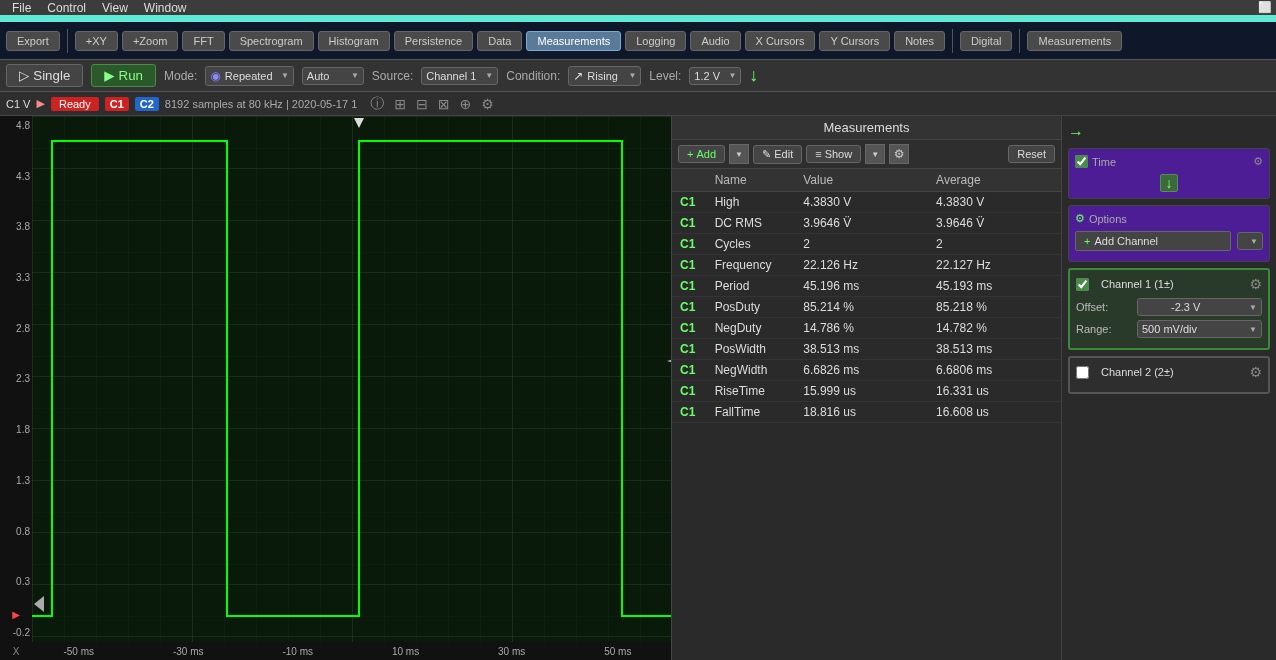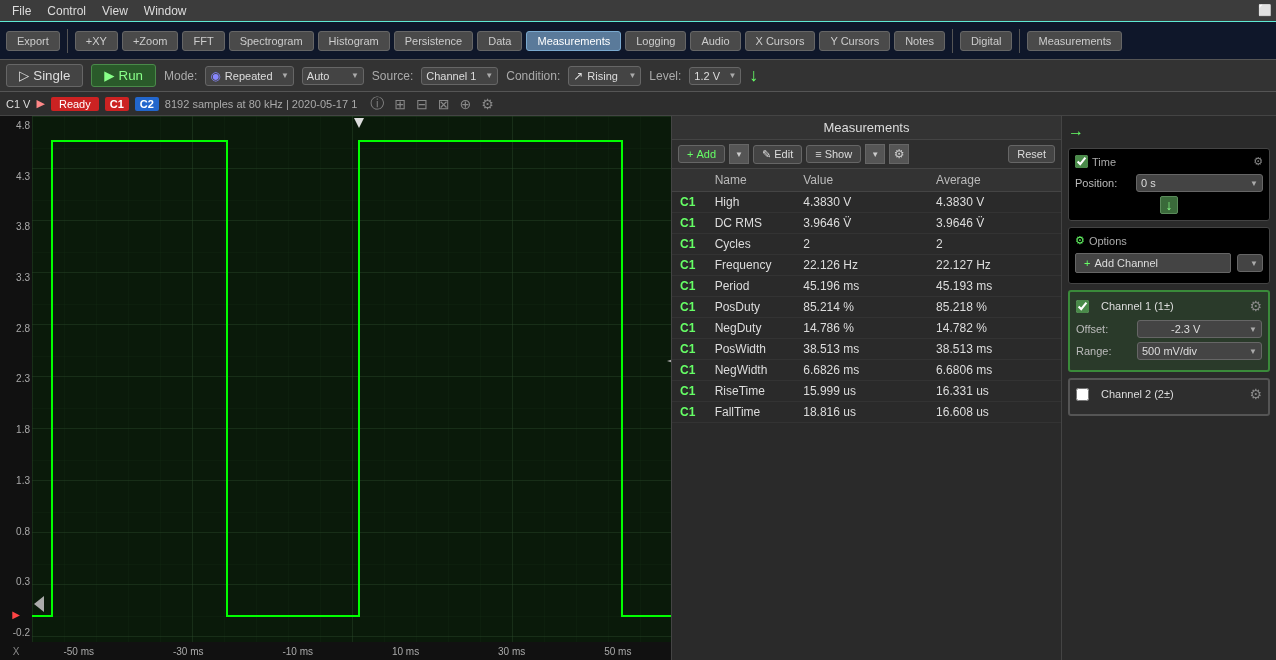--- a/index.html
+++ b/index.html
@@ -1,19 +1,19 @@
 <!DOCTYPE html>
 <html><head>
   <meta charset="utf-8">
   <style>
     * { box-sizing: border-box; margin: 0; padding: 0; }
     body { background: #2a2a2a; color: #ccc; font-family: 'Segoe UI', Arial, sans-serif; font-size: 12px; width: 1276px; height: 660px; overflow: hidden; }
     
     
-    #menu-bar { background: #3c3c3c; display: flex; align-items: center; height: 22px; padding: 0 4px; border-bottom: 1px solid #5eead4; }
+    #menu-bar { background: #3c3c3c; display: flex; align-items: center; height: 22px; padding: 0 4px; border-bottom: 7px solid #5eead4; }
     .menu-item { padding: 2px 8px; cursor: pointer; color: #ddd; font-size: 12px; }
     
     
     #toolbar { background: #0f172a; display: flex; align-items: center; height: 38px; padding: 0 6px; border-bottom: 1px solid #555; gap: 4px; }
     .toolbar-tab { padding: 3px 10px; background: #4a4a4a; border: 1px solid #666; color: #ccc; cursor: pointer; font-size: 11px; border-radius: 3px; }
     .toolbar-tab.active { background: #5a7a9a; border-color: #7aaad0; color: #fff; }
     .toolbar-sep { width: 1px; height: 24px; background: #555; margin: 0 3px; }
     
     
     #trigger-bar { background: #333; display: flex; align-items: center; height: 32px; padding: 0 6px; border-bottom: 1px solid #555; gap: 8px; font-size: 12px; }
@@ -55,21 +55,21 @@
     #meas-table th { background: #333; color: #bbb; padding: 4px 8px; text-align: left; border-bottom: 1px solid #444; font-weight: normal; }
     #meas-table td { padding: 3px 8px; border-bottom: 1px solid #333; color: #ddd; }
     #meas-table td.ch { color: #6f6; font-weight: bold; }
     .col-ch { width: 30px; }
     .col-name { width: 80px; }
     .col-val { width: 120px; }
     .col-avg { width: 120px; }
     
     
     #right-panel { flex: 1; background: #2a2a2a; padding: 6px; overflow-y: auto; display: flex; flex-direction: column; gap: 6px; }
-    .panel-section { background: #000000; border: 1px solid #444; border-radius: 3px; padding: 6px; }
+    .panel-section { background: #4c1d95; border: 1px solid #444; border-radius: 3px; padding: 6px; }
     .panel-title { color: #aaa; font-size: 11px; margin-bottom: 6px; display: flex; align-items: center; gap: 4px; }
     .panel-row { display: flex; align-items: center; gap: 6px; margin-bottom: 4px; }
     .panel-label { color: #bbb; font-size: 11px; width: 55px; }
     .arrow-btn { background: #3a6a3a; border: 1px solid #5a8a5a; color: #8f8; width: 18px; height: 18px; display: flex; align-items: center; justify-content: center; cursor: pointer; border-radius: 2px; font-size: 14px; }
     
     .channel-section { border: 2px solid #3a8a3a; border-radius: 3px; padding: 6px; background: #2a3a2a; }
     .channel-section.inactive { border-color: #555; background: #2e2e2e; }
     .channel-header { display: flex; align-items: center; justify-content: space-between; margin-bottom: 6px; }
     .ch-check { display: flex; align-items: center; gap: 12px; }
     .ch-check input[type=checkbox] { accent-color: #4a8a4a; }
@@ -378,28 +378,20 @@
     <div style="display:flex; justify-content:flex-start; margin-bottom:2px;">
       <span style="color:#6f6; font-size:16px;">→</span>
     </div>
 
     <div class="panel-section">
       <div class="panel-title">
         <input type="checkbox" checked="" style="accent-color: rgb(74, 138, 74);">
         <span>Time</span>
         <span style="margin-left:auto; color:#888; cursor:pointer;">⚙</span>
       </div>
-      <div class="panel-row">
-        <span class="panel-label">Position:</span>
-        <div class="select-wrapper" style="flex:1;">
-          <select>
-            <option>0 s</option>
-          </select>
-        </div>
-      </div>
       <div style="display:flex; justify-content:center; margin-top:4px;">
         <div class="arrow-btn">↓</div>
       </div>
     </div>
 
     <div class="panel-section">
       <div class="panel-title">
         <span style="color:#6f6;">⚙</span>
         <span>Options</span>
       </div>

